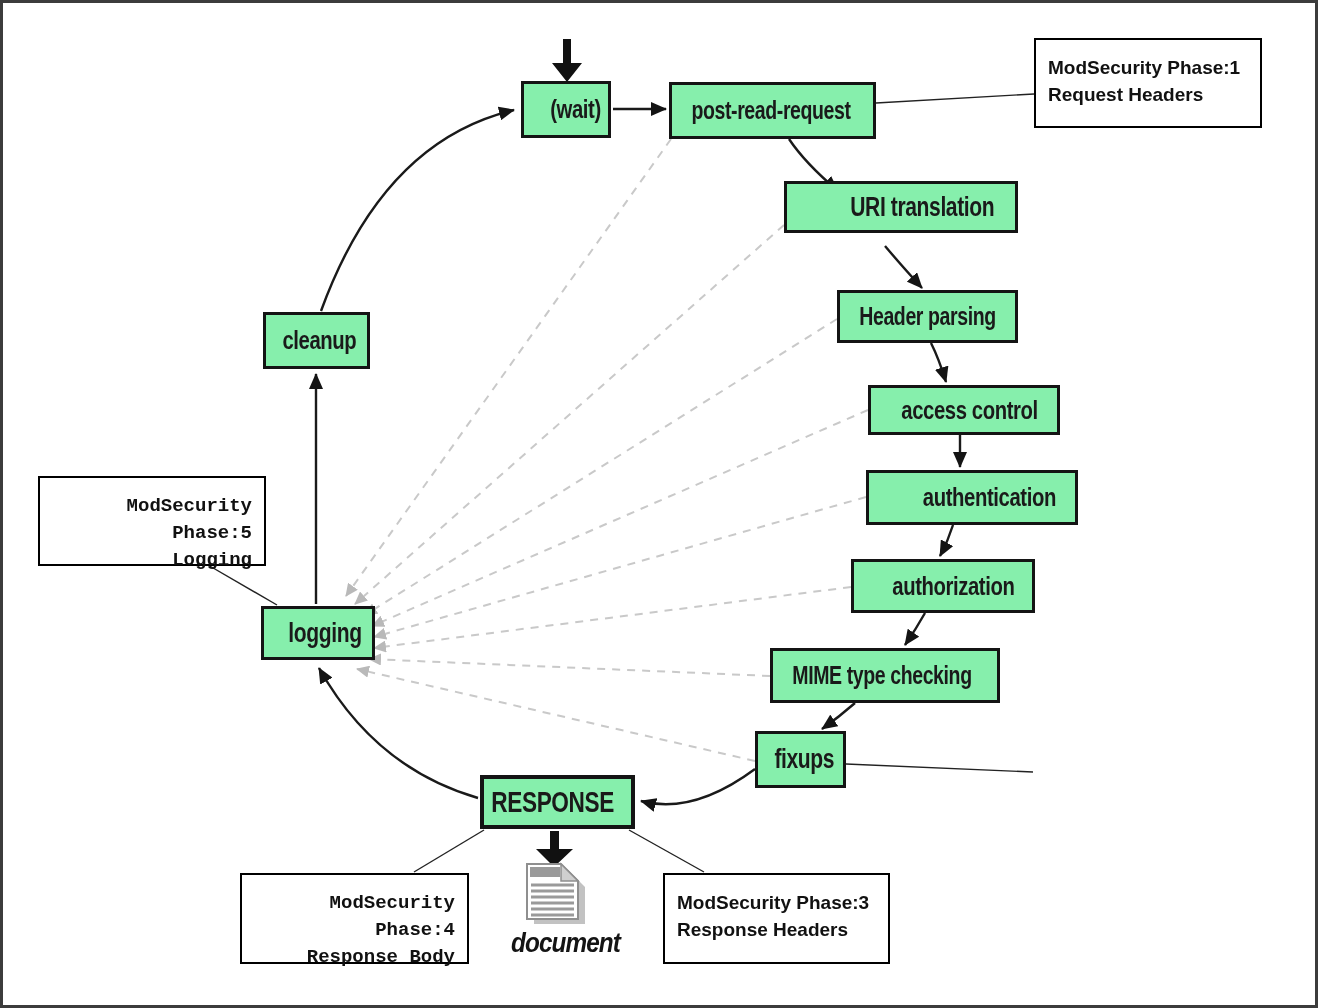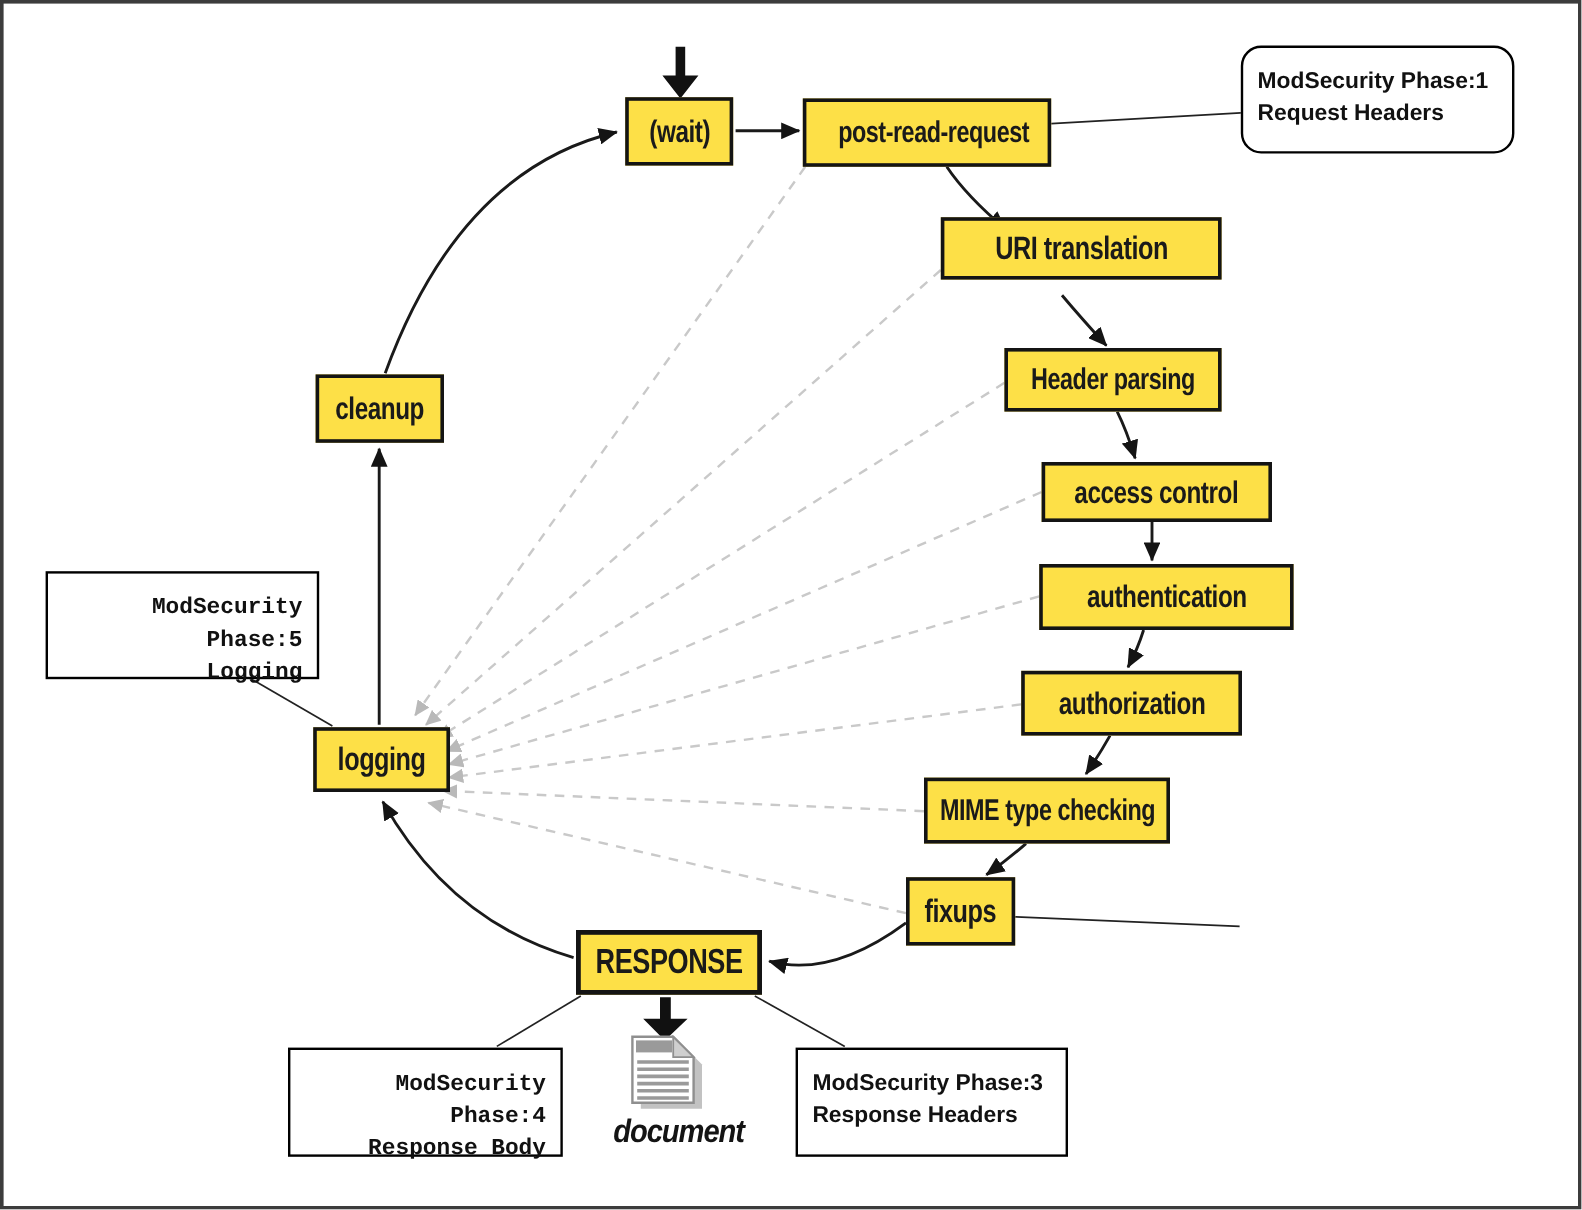--- a/index.html
+++ b/index.html
@@ -9,23 +9,23 @@
     background:#ffffff;
     border:3px solid #3c3c3c;
     box-sizing:border-box;
     font-family:"Liberation Sans", sans-serif;
     overflow:hidden;
   }
   svg.wires{position:absolute;left:0;top:0;width:1318px;height:1008px;}
   .node{
     position:absolute;
     box-sizing:border-box;
-    background:#fde047;
+    background:#86efac;
     border:3px solid #141414;
-    display:flex;align-items:center;justify-content:center;
+    display:flex;align-items:center;justify-content:flex-end;
     white-space:nowrap;
   }
   .node.heavy{border-width:4px;}
   .node-label{
     display:inline-block;
     transform:scaleX(0.78);
     transform-origin:center center;
     font-weight:700;
     color:#1a1a1a;
     letter-spacing:-0.5px;
@@ -143,41 +143,41 @@
   </div>
 
   <div class="node" style="left:863px;top:467px;width:212px;height:55px;">
     <span class="node-label" style="font-size:26px;">authentication</span>
   </div>
 
   <div class="node" style="left:848px;top:556px;width:184px;height:54px;">
     <span class="node-label" style="font-size:26px;">authorization</span>
   </div>
 
-  <div class="node" style="left:767px;top:645px;width:205px;height:55px;">
+  <div class="node" style="left:767px;top:645px;width:230px;height:55px;">
     <span class="node-label" style="font-size:25px;">MIME type checking</span>
   </div>
 
   <div class="node" style="left:752px;top:728px;width:91px;height:57px;">
     <span class="node-label" style="font-size:27px;">fixups</span>
   </div>
 
   <div class="node heavy" style="left:477px;top:772px;width:155px;height:54px;">
     <span class="node-label" style="font-size:29px;">RESPONSE</span>
   </div>
 
   <div class="node" style="left:258px;top:603px;width:114px;height:54px;">
     <span class="node-label" style="font-size:27px;">logging</span>
   </div>
 
   <div class="node" style="left:260px;top:309px;width:107px;height:57px;">
     <span class="node-label" style="font-size:26px;">cleanup</span>
   </div>
 
-  <div class="annotation align-left" style="left:1031px;top:35px;width:228px;height:90px;border-radius:17px;">
+  <div class="annotation align-left" style="left:1031px;top:35px;width:228px;height:90px;">
     <div>ModSecurity Phase:1</div>
     <div>Request Headers</div>
   </div>
 
 
   <div class="annotation align-left" style="left:660px;top:870px;width:227px;height:91px;">
     <div>ModSecurity Phase:3</div>
     <div>Response Headers</div>
   </div>
 

